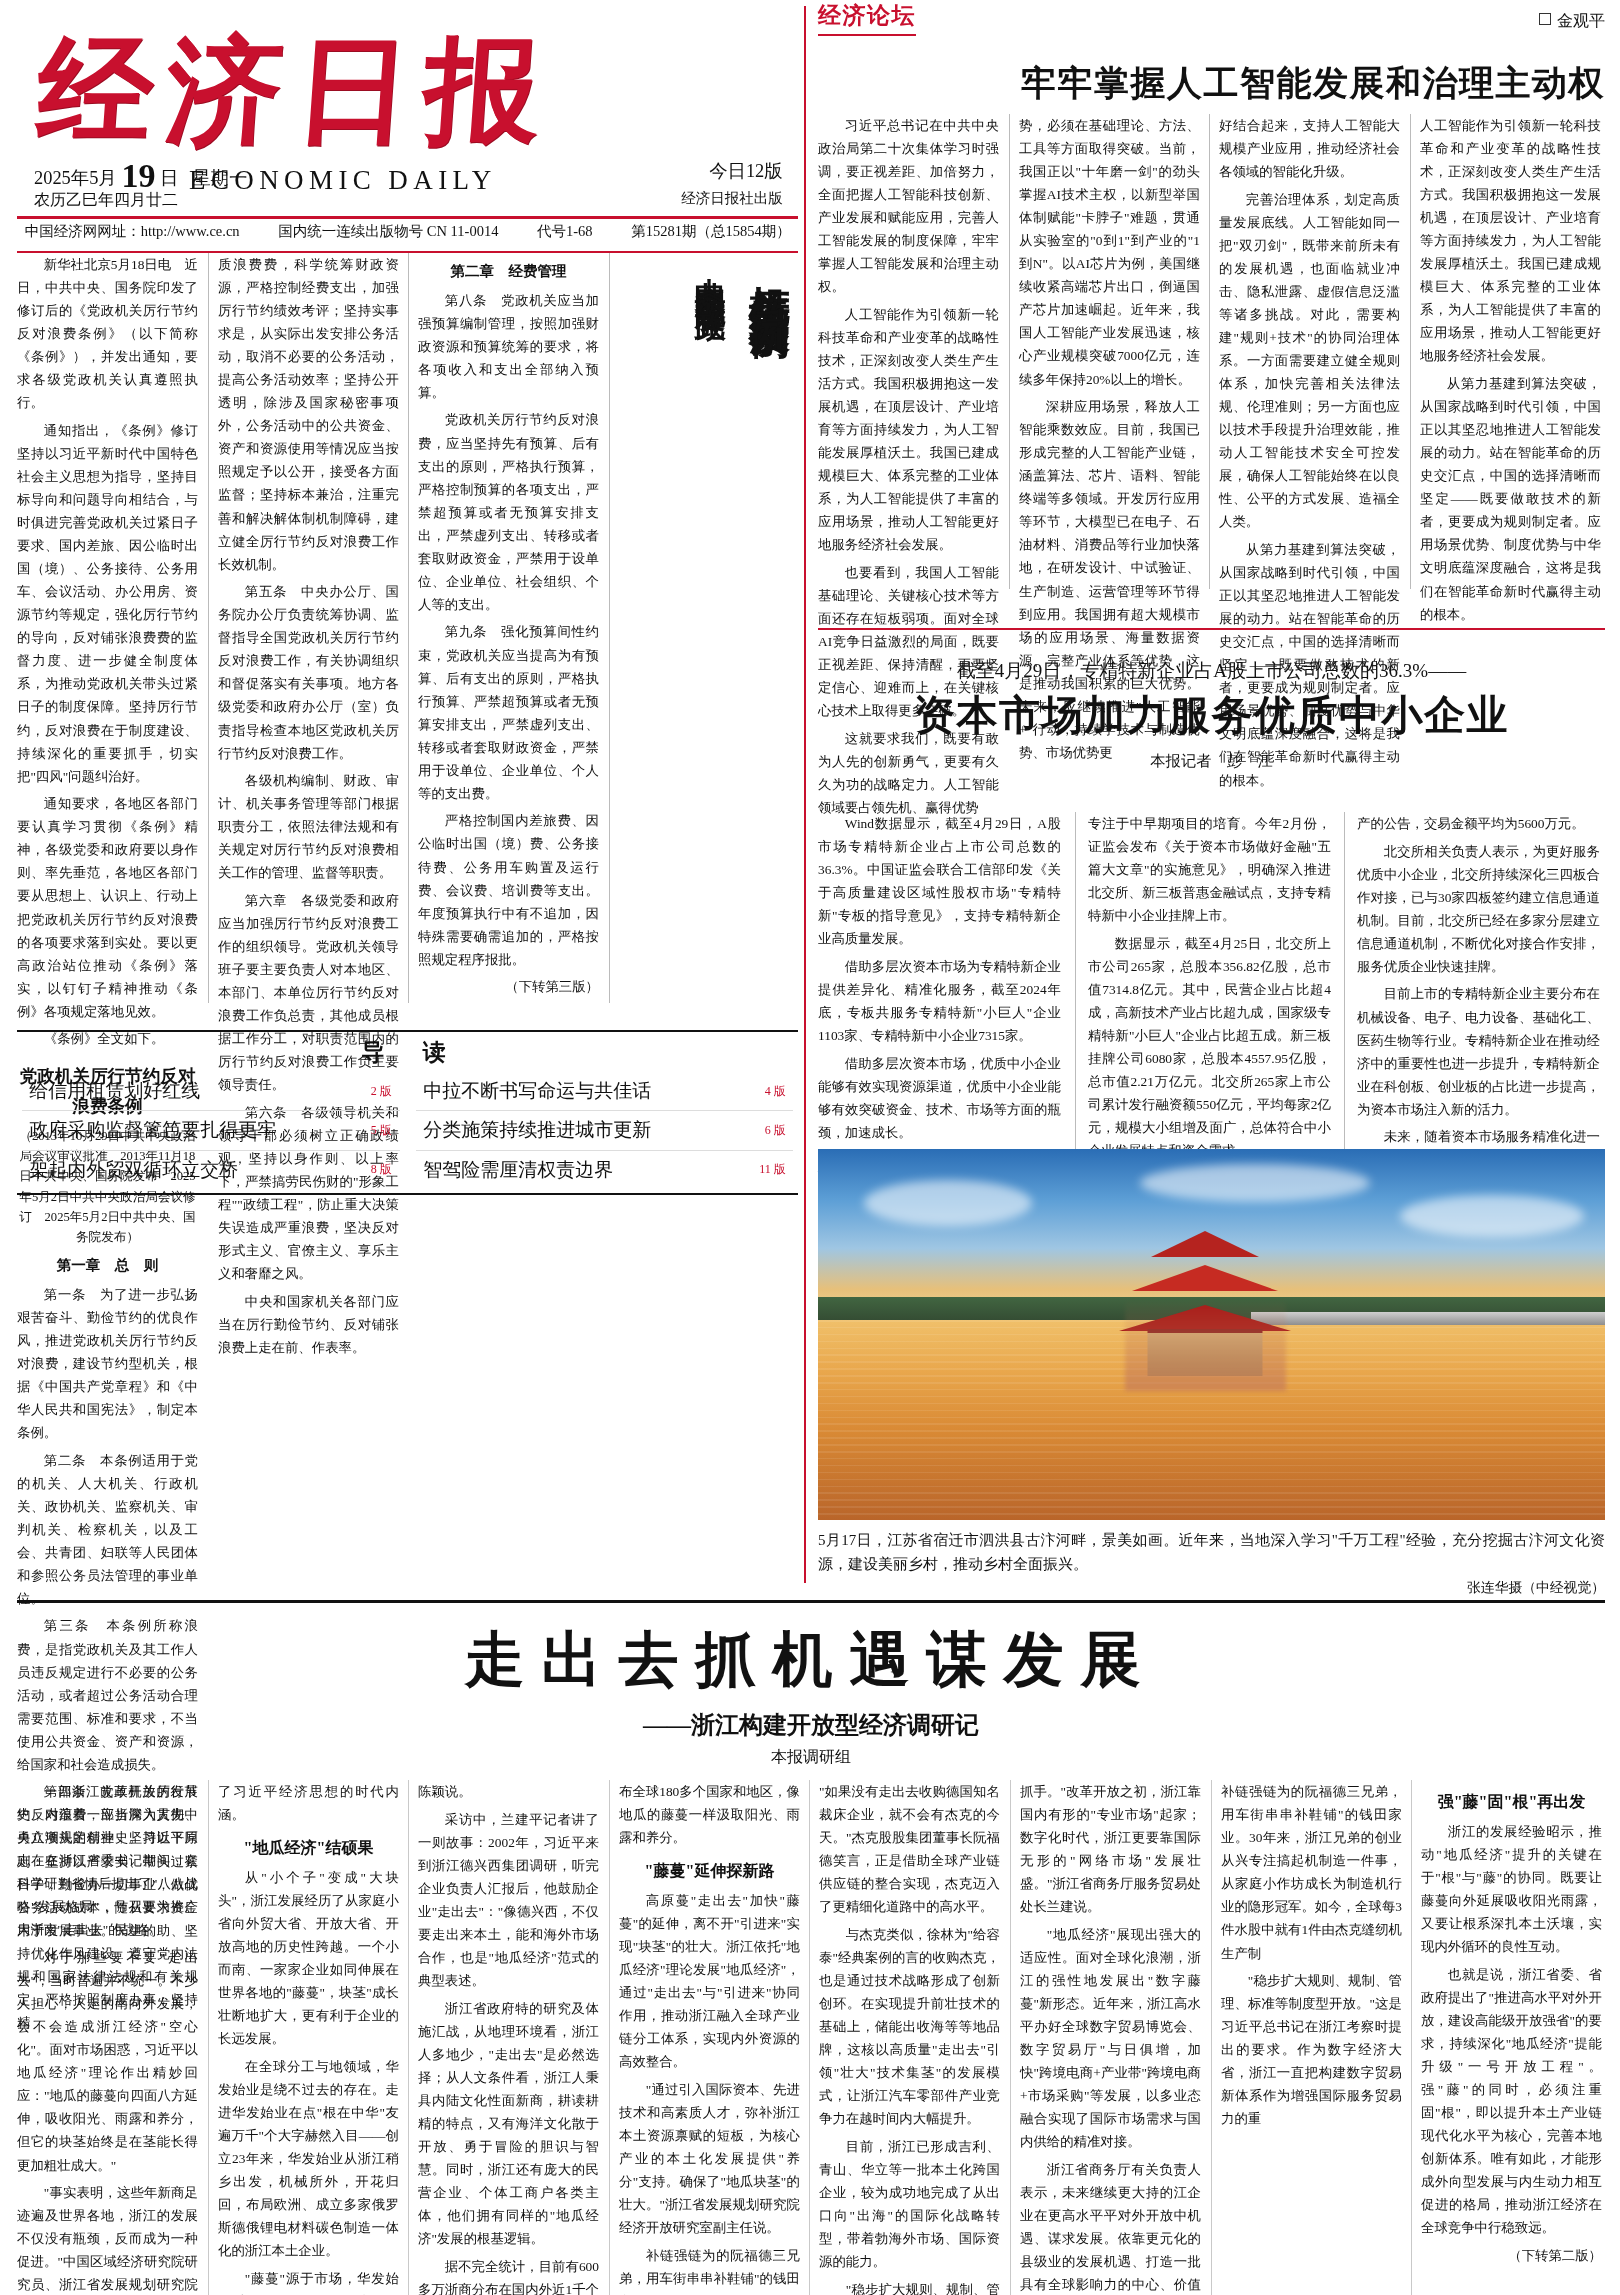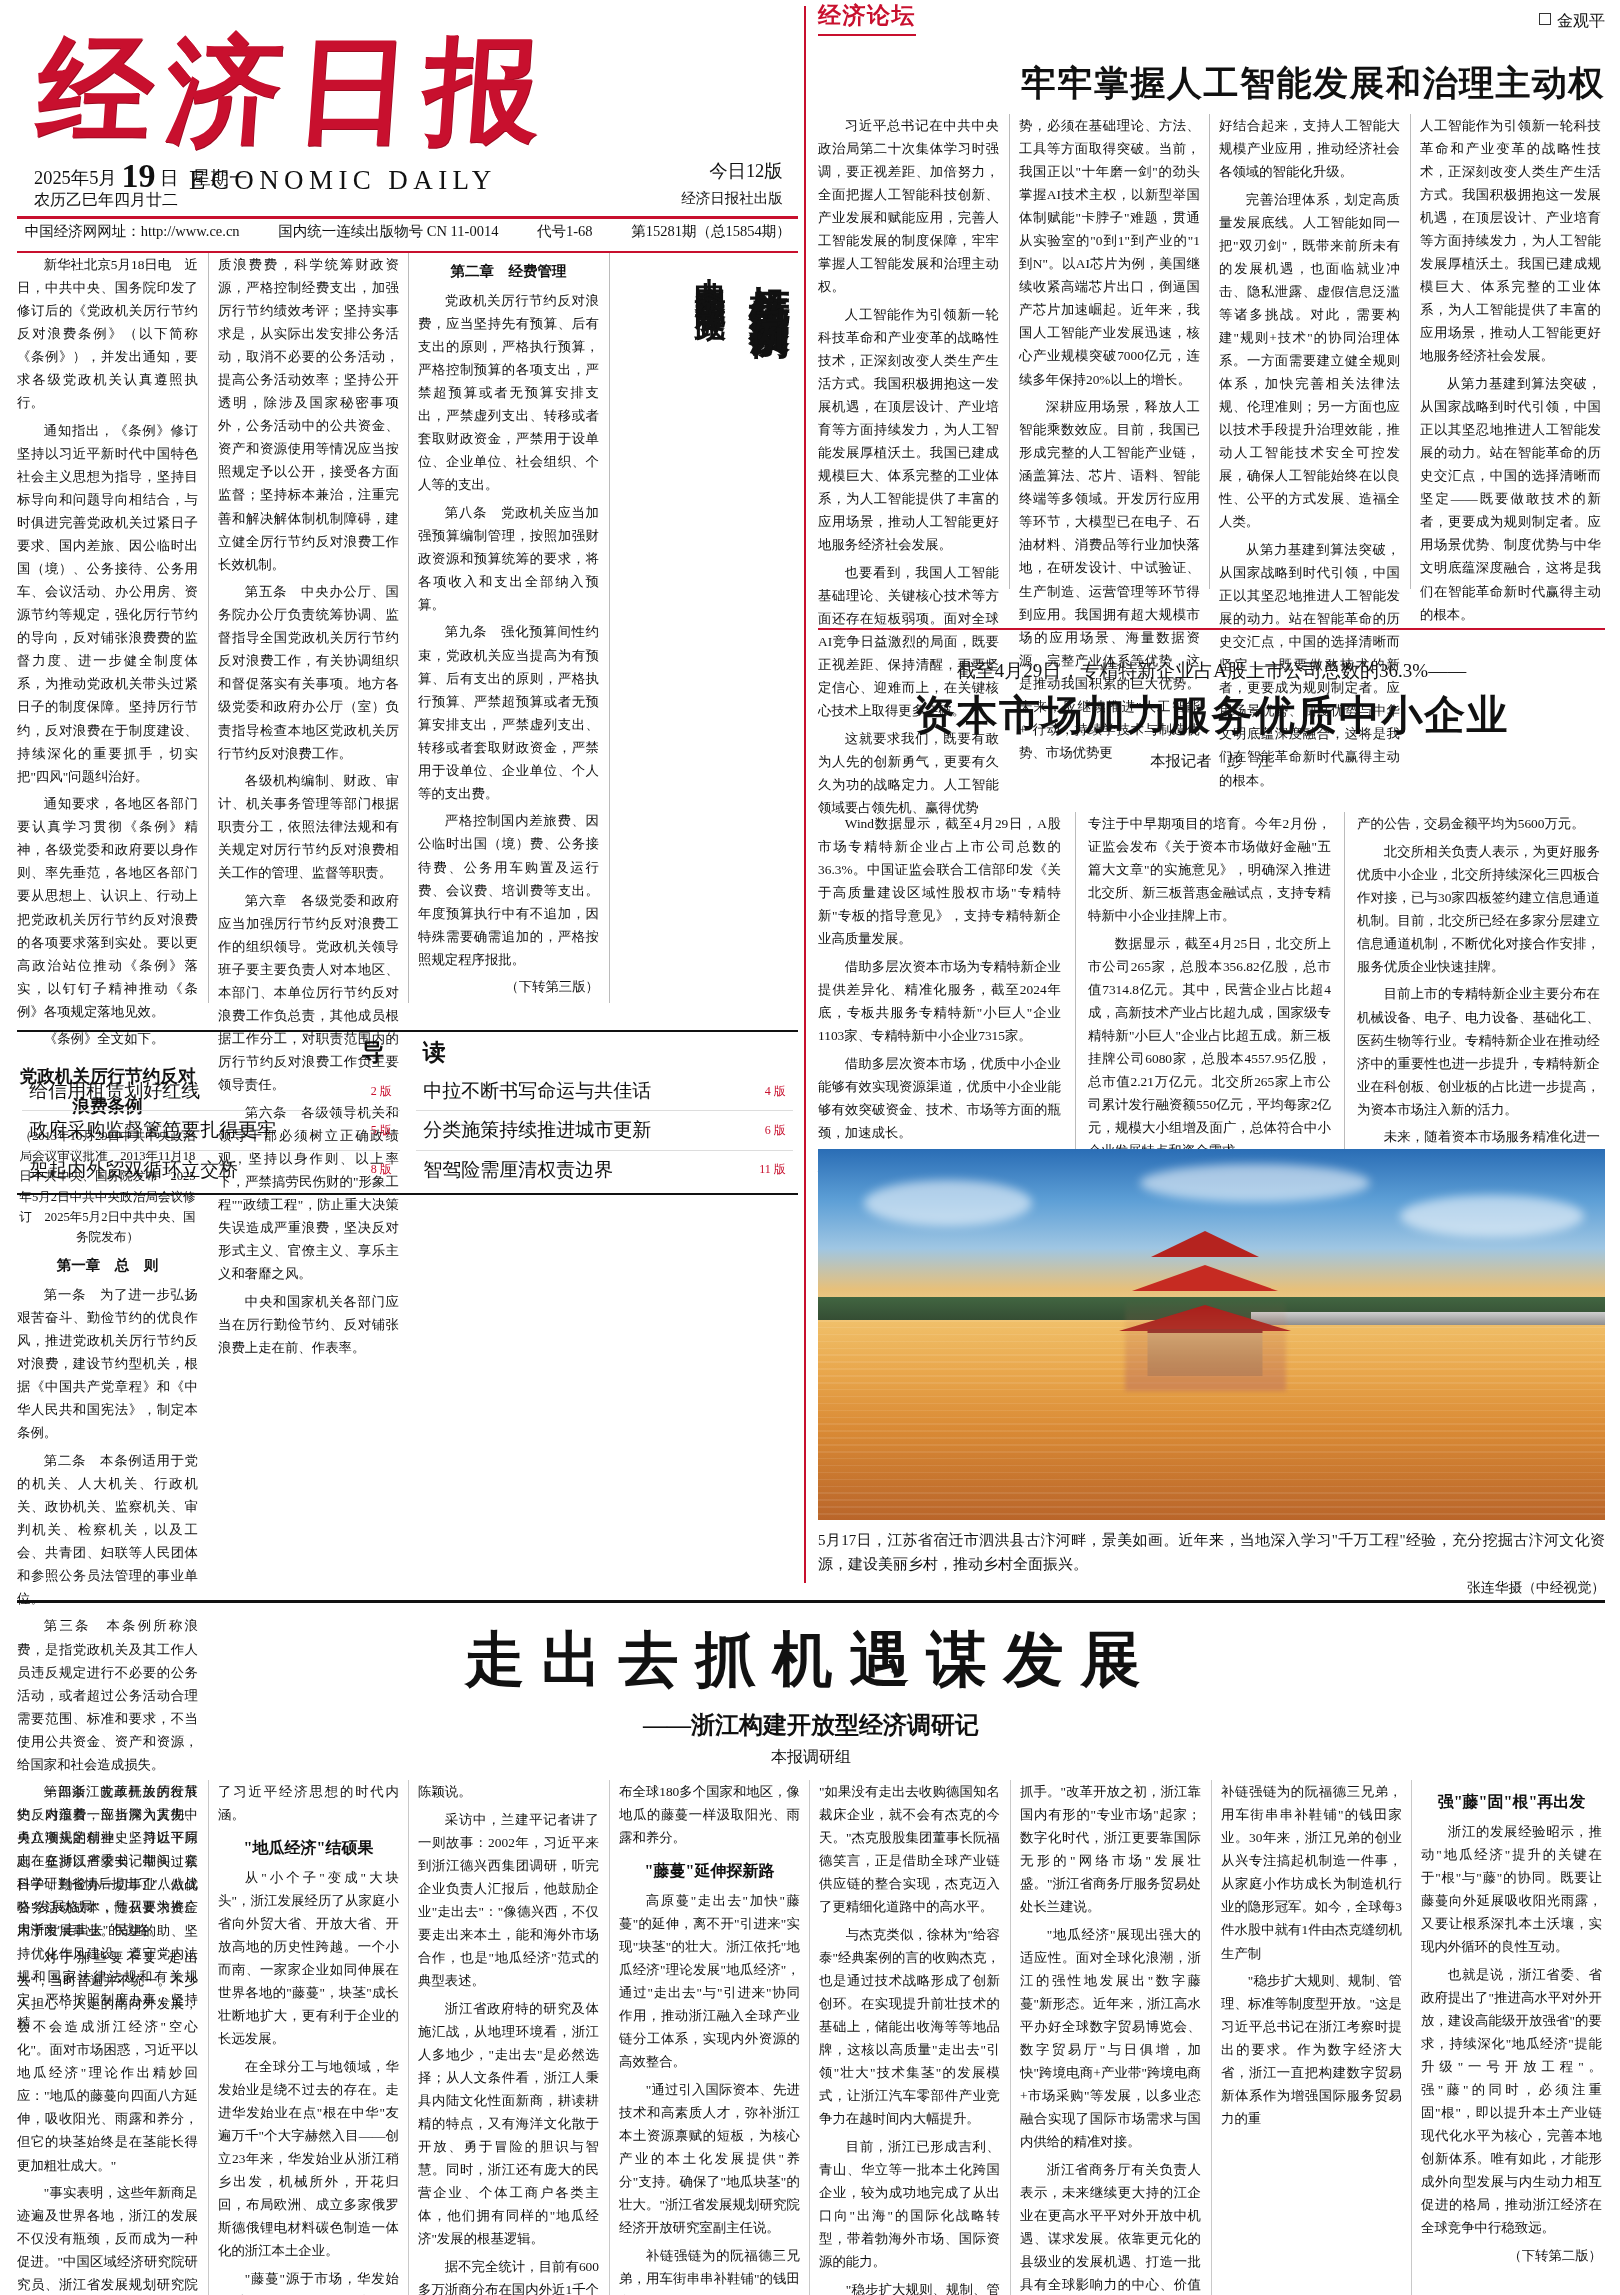--- a/index.html
+++ b/index.html
@@ -271,22 +271,22 @@
       <p class="noind">质浪费费，科学统筹财政资源，严格控制经费支出，加强厉行节约绩效考评；坚持实事求是，从实际出发安排公务活动，取消不必要的公务活动，提高公务活动效率；坚持公开透明，除涉及国家秘密事项外，公务活动中的公共资金、资产和资源使用等情况应当按照规定予以公开，接受各方面监督；坚持标本兼治，注重完善和解决解体制机制障碍，建立健全厉行节约反对浪费工作长效机制。</p>
       <p>第五条　中央办公厅、国务院办公厅负责统筹协调、监督指导全国党政机关厉行节约反对浪费工作，有关协调组织和督促落实有关事项。地方各级党委和政府办公厅（室）负责指导检查本地区党政机关厉行节约反对浪费工作。</p>
       <p>各级机构编制、财政、审计、机关事务管理等部门根据职责分工，依照法律法规和有关规定对厉行节约反对浪费相关工作的管理、监督等职责。</p>
       <p>第六章　各级党委和政府应当加强厉行节约反对浪费工作的组织领导。党政机关领导班子要主要负责人对本地区、本部门、本单位厉行节约反对浪费工作负总责，其他成员根据工作分工，对职责范围内的厉行节约反对浪费工作负主要领导责任。</p>
       <p>第六条　各级领导机关和领导干部必须树立正确政绩观，坚持以身作则、以上率下，严禁搞劳民伤财的"形象工程""政绩工程"，防止重大决策失误造成严重浪费，坚决反对形式主义、官僚主义、享乐主义和奢靡之风。</p>
       <p>中央和国家机关各部门应当在厉行勤俭节约、反对铺张浪费上走在前、作表率。</p>
     </div>
 
     <div class="lcol lcol3 col-text">
       <div class="sec-title">第二章　经费管理</div>
+      <p>第八条　党政机关应当加强预算编制管理，按照加强财政资源和预算统筹的要求，将各项收入和支出全部纳入预算。</p>
       <p>党政机关厉行节约反对浪费，应当坚持先有预算、后有支出的原则，严格执行预算，严格控制预算的各项支出，严禁超预算或者无预算安排支出，严禁虚列支出、转移或者套取财政资金，严禁用于设单位、企业单位、社会组织、个人等的支出。</p>
-      <p>第八条　党政机关应当加强预算编制管理，按照加强财政资源和预算统筹的要求，将各项收入和支出全部纳入预算。</p>
       <p>第九条　强化预算间性约束，党政机关应当提高为有预算、后有支出的原则，严格执行预算、严禁超预算或者无预算安排支出，严禁虚列支出、转移或者套取财政资金，严禁用于设单位、企业单位、个人等的支出费。</p>
       <p>严格控制国内差旅费、因公临时出国（境）费、公务接待费、公务用车购置及运行费、会议费、培训费等支出。年度预算执行中有不追加，因特殊需要确需追加的，严格按照规定程序报批。</p>
       <p style="text-align:right; text-indent:0;">（下转第三版）</p>
     </div>
   </div>
 
   <div class="daodu">
     <div class="daodu-title">导　读</div>
     <div class="daodu-rows">
       <div class="daodu-col">

